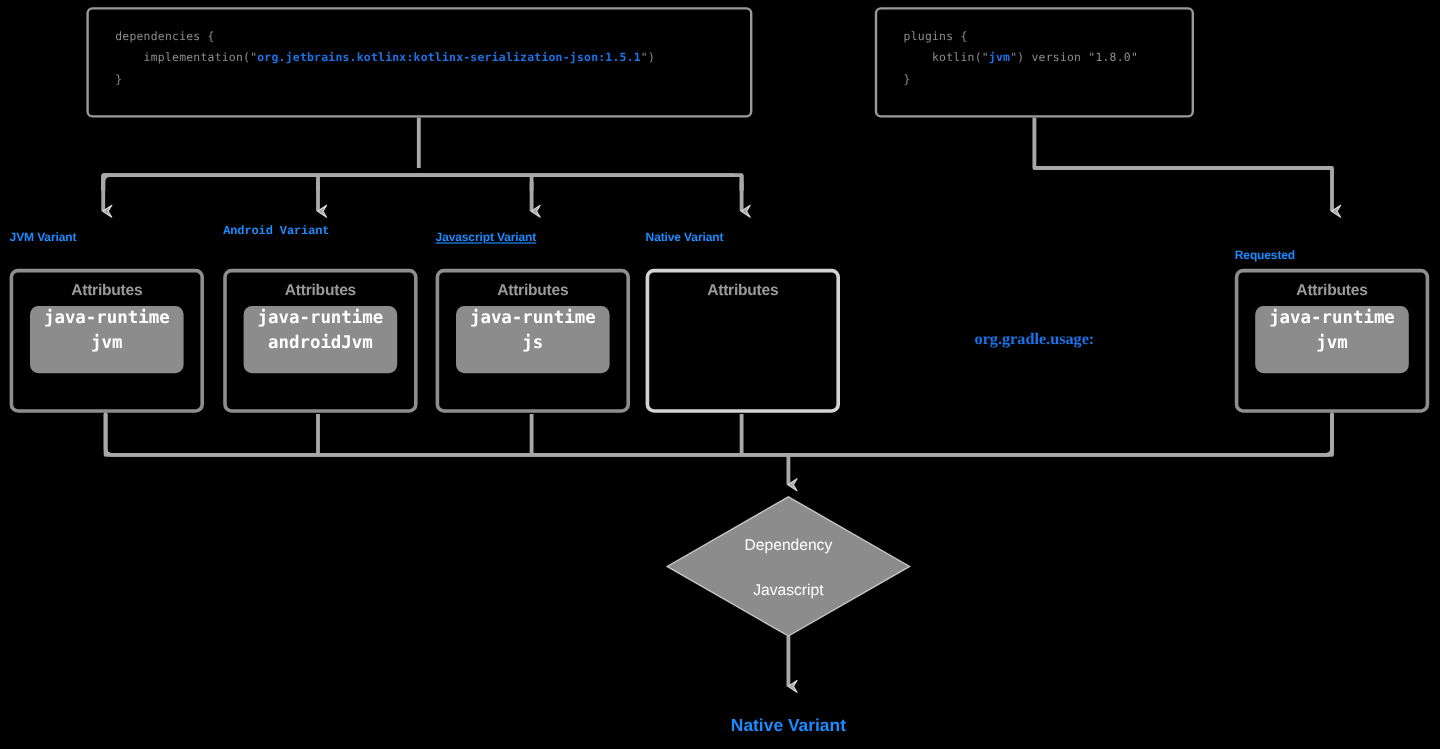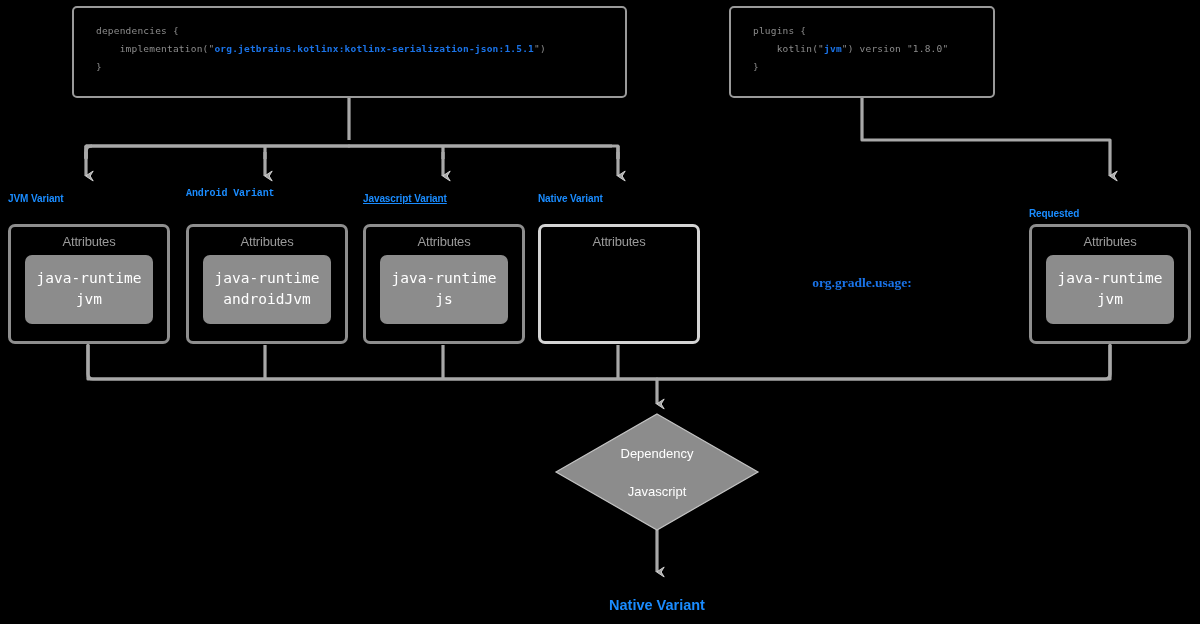--- a/index.html
+++ b/index.html
@@ -55,37 +55,38 @@
     font-size: 10px;
     letter-spacing: -0.1px;
     white-space: nowrap;
   }
   .variant-box {
     position: absolute;
     box-sizing: border-box;
     border: 3px solid #8e8e8e;
     border-radius: 7px;
     background: #000000;
+    font-weight: bold;
   }
   .variant-box.highlight {
     border-color: #d4d4d4;
   }
   .attr-label {
     text-align: center;
     color: #9a9a9a;
     font-size: 13px;
     margin-top: 7px;
     margin-bottom: 6px;
     letter-spacing: -0.2px;
   }
   .attr-chip {
     margin: 0 14px 13px 14px;
     background: #8c8c8c;
     border-radius: 7px;
-    padding: 13px 6px 14px 6px;
+    padding: 0 6px 14px 6px;
     text-align: center;
     font-family: "DejaVu Sans Mono", "Liberation Mono", monospace;
     font-size: 14.5px;
     line-height: 21px;
     color: #ffffff;
     white-space: pre-line;
   }
 
   
   .attr-keys {

